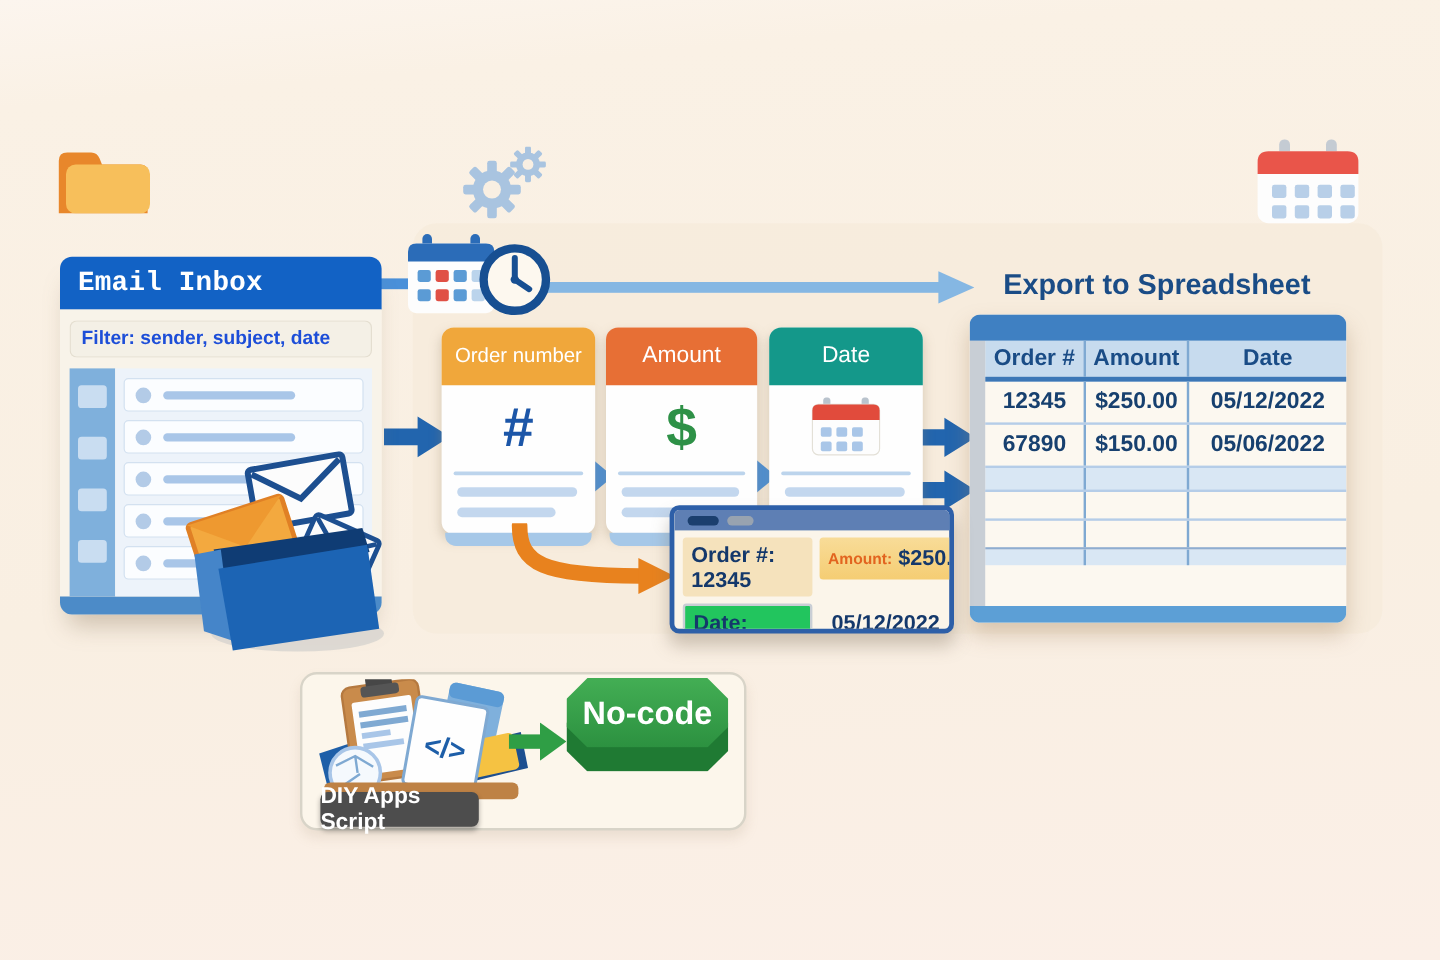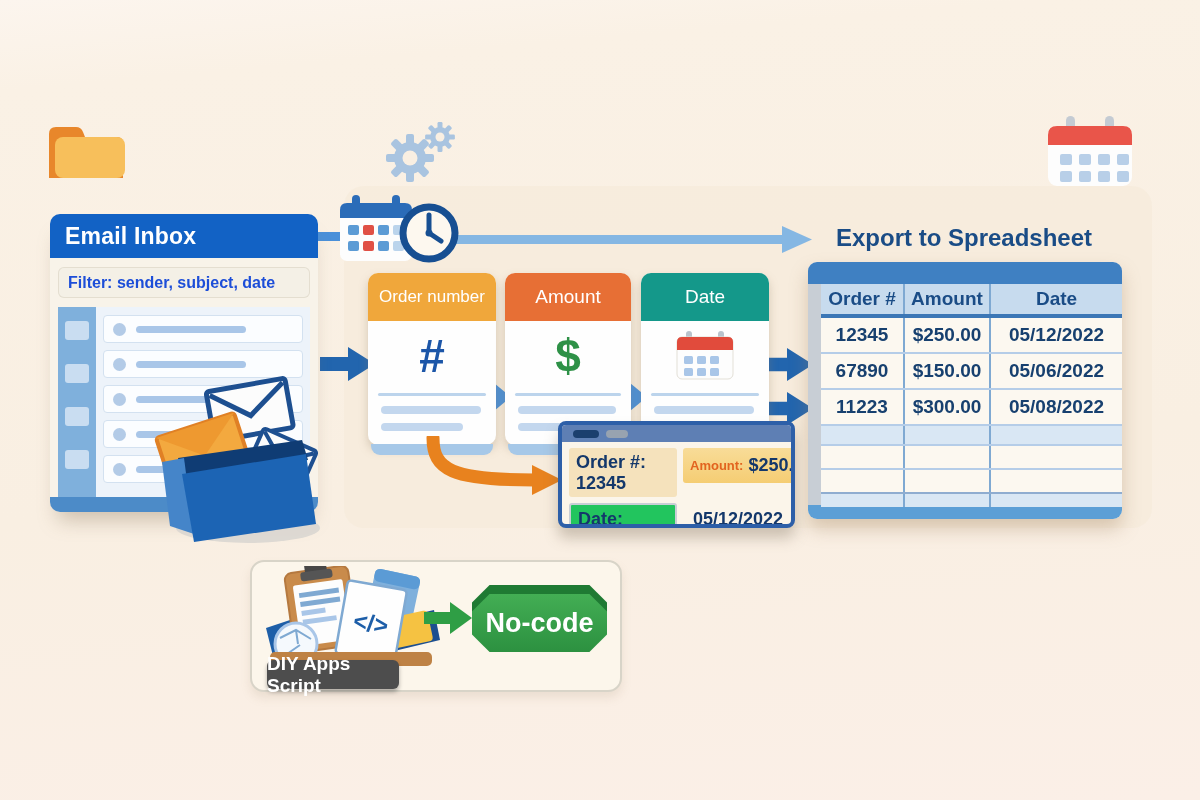--- a/index.html
+++ b/index.html
@@ -12,21 +12,21 @@
 
   
   .mid-panel { left:344px; top:186px; width:808px; height:342px;
     background:#f5ebdb; border-radius:20px; opacity:.75; }
 
   
   .inbox { left:50px; top:214px; width:268px; z-index:3;
     box-shadow:0 16px 20px -8px rgba(140,120,95,.40); border-radius:10px; }
   .inbox-header { height:44px; background:#1262c5; border-radius:10px 10px 0 0;
     display:flex; align-items:center; padding-left:15px;
-    color:#fff; font-size:23px; font-weight:800; letter-spacing:.2px; }
+    color:#fff; font-size:23px; font-weight:800; letter-spacing:.2px;font-family:Liberation Mono, monospace; }
   .inbox-body { background:#f8f3e9; padding:9px 8px 0 8px; }
   .filter-bar { height:31px; background:#f4f0e6; border-radius:6px;
     display:flex; align-items:center; padding-left:10px; color:#1d4ed8;
     font-size:16px; font-weight:600; box-shadow:inset 0 0 0 1px #e4ded0; }
   .inbox-content { display:flex; margin-top:9px; height:190px; }
   .inbox-sidebar { width:38px; background:#7fb0dc; display:flex; flex-direction:column;
     align-items:center; padding-top:14px; gap:24px; }
   .side-sq { width:24px; height:19px; background:#c9ddf1; border-radius:3px; }
   .email-list { flex:1; background:#edf3fa; padding:8px 7px 0 7px; }
   .email-row { height:28px; background:#fbfdff; border:1px solid #d3e1f0; border-radius:4px;
@@ -89,21 +89,21 @@
   .sheet-bottombar { height:14px; background:#5c9fd6; }
 
   
   .builder { left:250px; top:560px; width:372px; height:132px; background:#fcf6eb;
     border:2px solid #d8d4c8; border-radius:14px; z-index:3;
     box-shadow:0 6px 10px rgba(170,150,120,.18); }
   .diy-label { position:absolute; left:15px; top:98px; width:132px; height:29px;
     background:#4d4d4d; border-radius:6px; display:flex; align-items:center;
     justify-content:center; color:#fff; font-size:19px; font-weight:800;
     box-shadow:0 3px 4px rgba(0,0,0,.3); }
-  .nocode { position:absolute; left:220px; top:32px; width:135px; height:58px;
+  .nocode { position:absolute; left:220px; top:3px; width:135px; height:58px;
     background:linear-gradient(180deg,#43ae54,#2c9140);
     clip-path:polygon(13% 0,87% 0,100% 30%,100% 70%,87% 100%,13% 100%,0 70%,0 30%);
     display:flex; align-items:center; justify-content:center;
     color:#fff; font-size:27px; font-weight:800; }
   .nocode-shadow { position:absolute; left:220px; top:23px; width:135px; height:58px;
     background:#1f7a33; clip-path:polygon(13% 0,87% 0,100% 30%,100% 70%,87% 100%,13% 100%,0 70%,0 30%); }
 </style>
 </head>
 <body>
 
@@ -347,25 +347,20 @@
         <div class="srow sdata">
           <div class="scell ord">12345</div>
           <div class="scell amt">$250.00</div>
           <div class="scell dat">05/12/2022</div>
         </div>
         <div class="srow sdata">
           <div class="scell ord">67890</div>
           <div class="scell amt">$150.00</div>
           <div class="scell dat">05/06/2022</div>
         </div>
-        <div class="srow sdata">
-          <div class="scell ord">11223</div>
-          <div class="scell amt">$300.00</div>
-          <div class="scell dat">05/08/2022</div>
-        </div>
         <div class="srow sblank1">
           <div class="scell"></div>
             <div class="scell"></div>
             <div class="scell"></div>
         </div>
         <div class="srow sblank2">
           <div class="scell"></div>
             <div class="scell"></div>
             <div class="scell"></div>
         </div>

